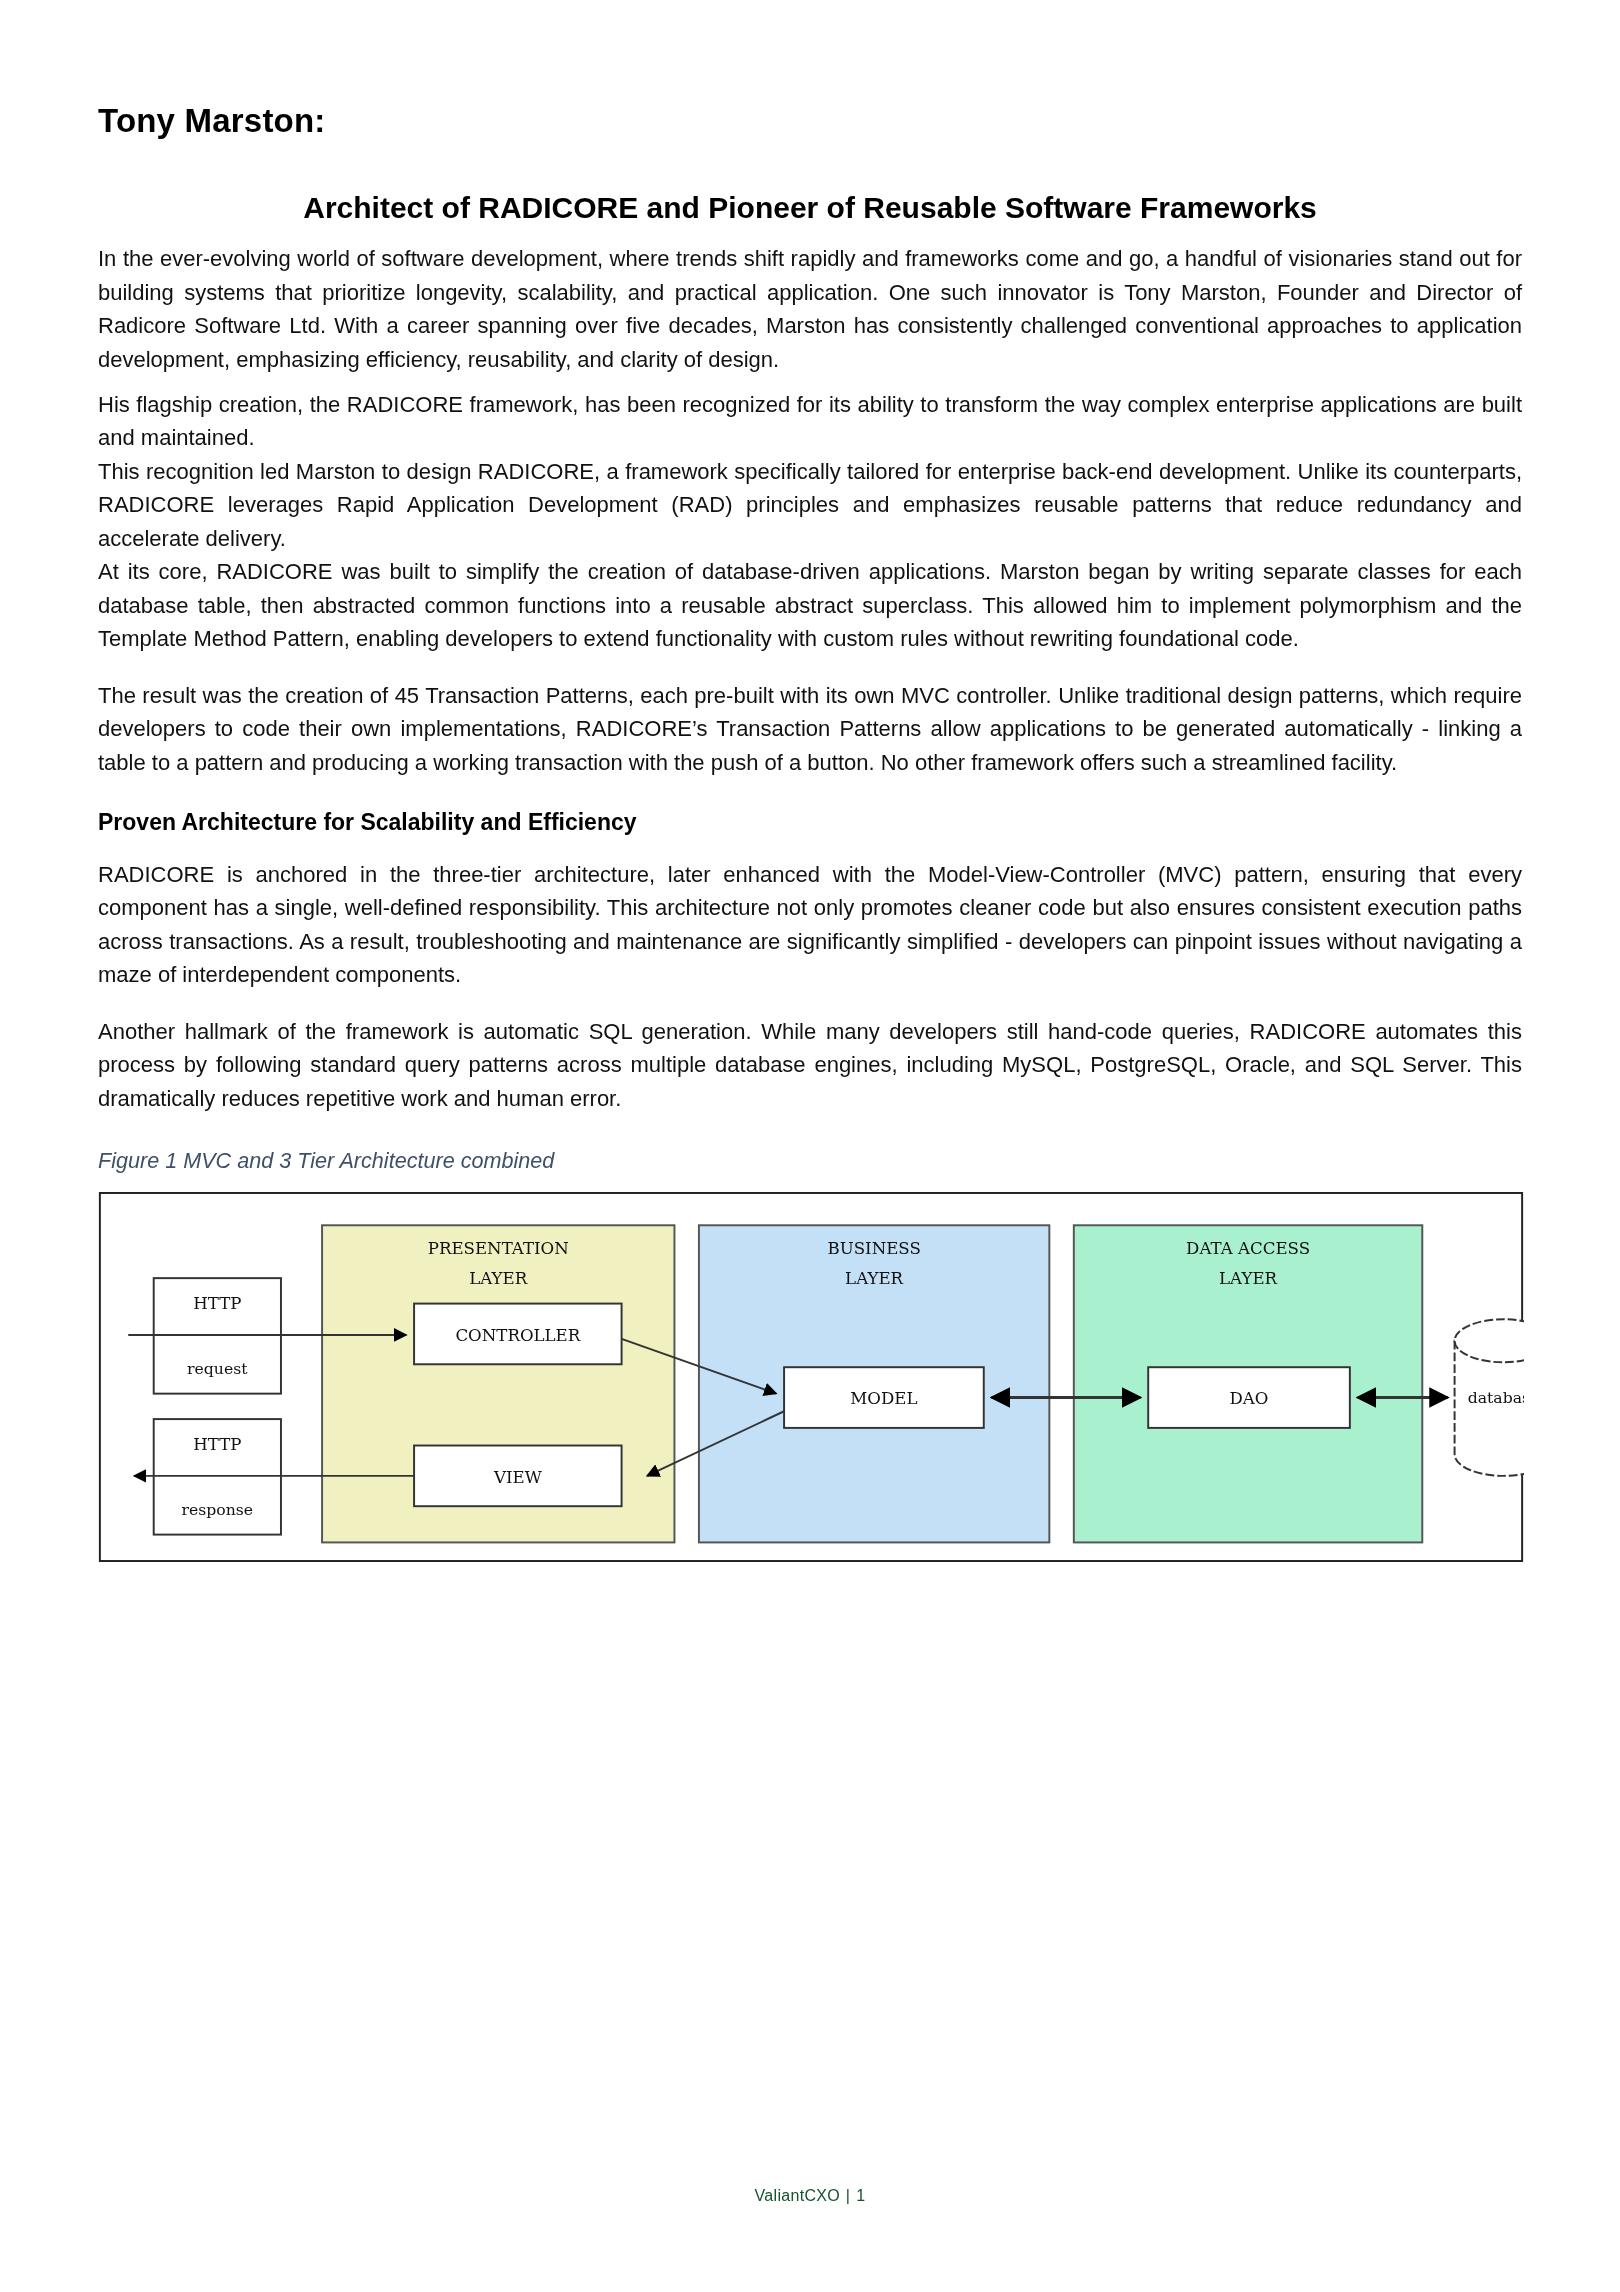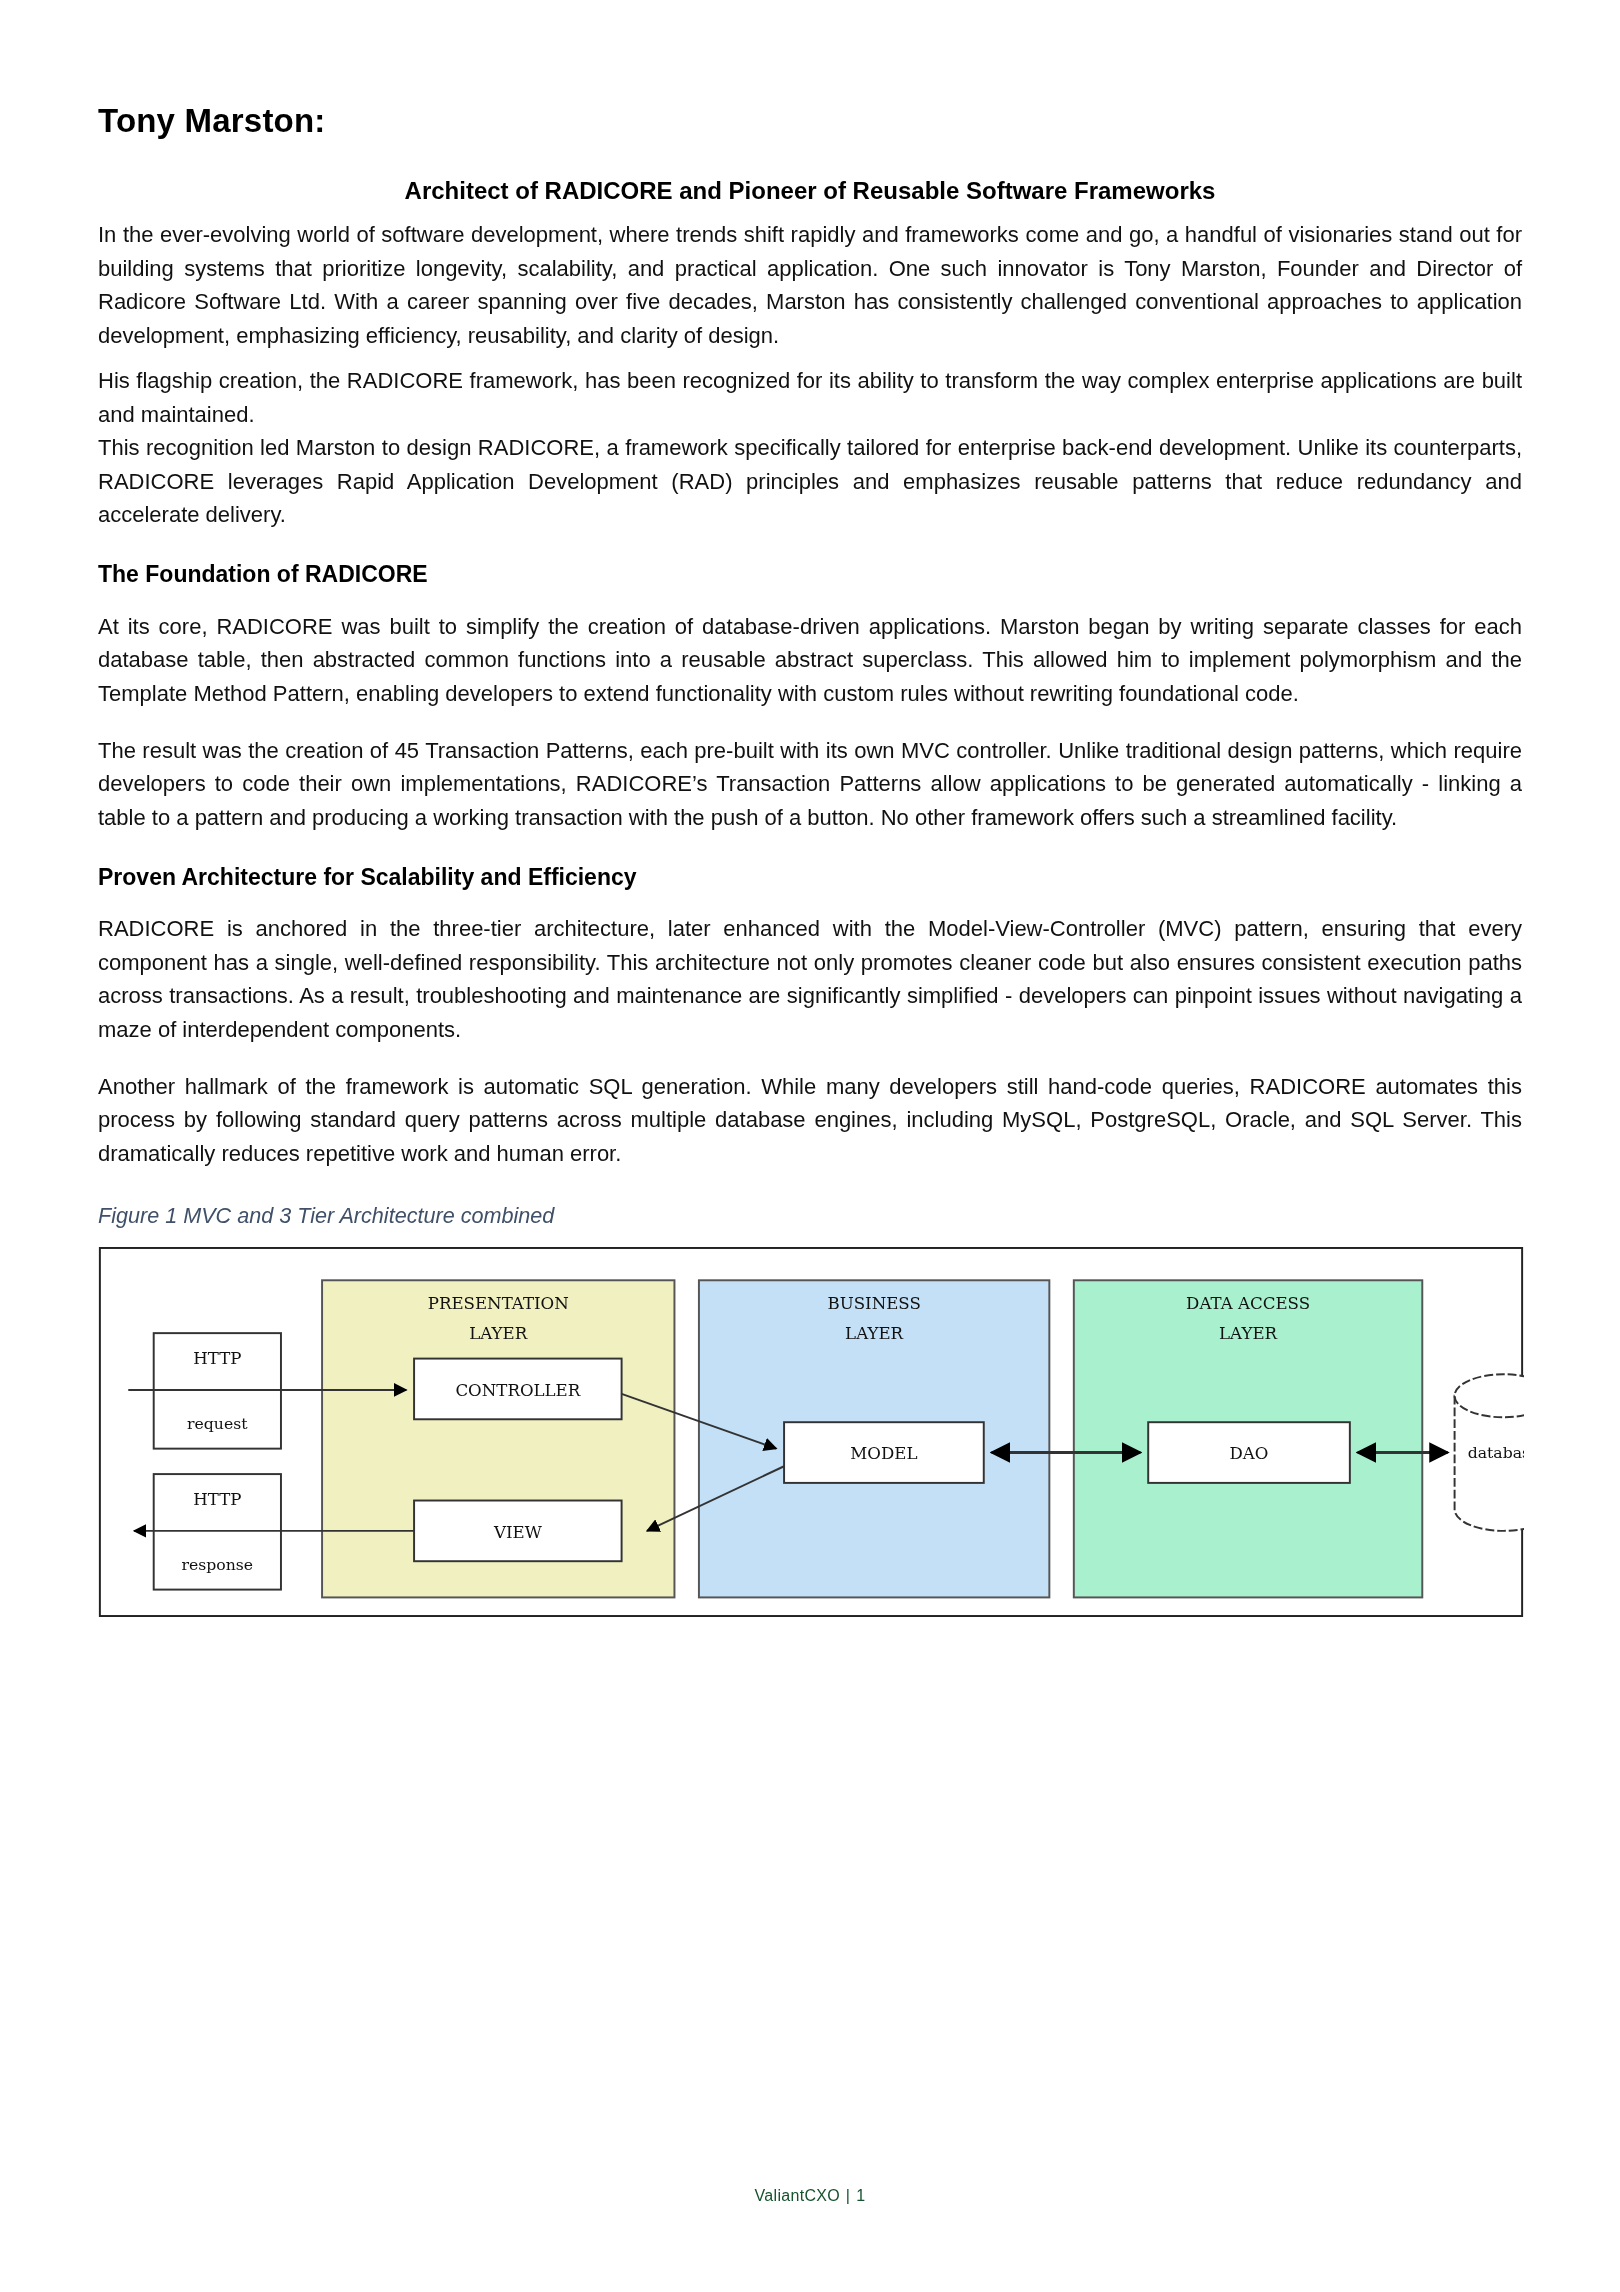--- a/index.html
+++ b/index.html
@@ -28,23 +28,23 @@
     text-align: left;
     font-size: 33px;
     font-weight: bold;
     letter-spacing: 0.2px;
     margin: 0;
     padding-top: 100px;
     line-height: 1.25;
   }
   .doc-subtitle {
     text-align: center;
-    font-size: 24px;
+    font-size: 30px;
     font-weight: bold;
-    margin: 2px;
+    margin: 15px;
     padding-top: 32px;
     line-height: 1.3;
   }
 
   
   p.body {
     font-size: 22px;
     line-height: 1.52;
     text-align: justify;
     margin: 0;
@@ -114,21 +114,20 @@
 <div class="page">
 
   <h1 class="doc-title">Tony Marston:</h1>
   <h2 class="doc-subtitle">Architect of RADICORE and Pioneer of Reusable Software Frameworks</h2>
 
   <p class="body gap-lg">In the ever-evolving world of software development, where trends shift rapidly and frameworks come and go, a handful of visionaries stand out for building systems that prioritize longevity, scalability, and practical application. One such innovator is Tony Marston, Founder and Director of Radicore Software Ltd. With a career spanning over five decades, Marston has consistently challenged conventional approaches to application development, emphasizing efficiency, reusability, and clarity of design.</p>
   <p class="body gap-lg">His flagship creation, the RADICORE framework, has been recognized for its ability to transform the way complex enterprise applications are built and maintained.</p>
 
   <p class="body">This recognition led Marston to design RADICORE, a framework specifically tailored for enterprise back-end development. Unlike its counterparts, RADICORE leverages Rapid Application Development (RAD) principles and emphasizes reusable patterns that reduce redundancy and accelerate delivery.</p>
 
-  <h2 class="section">The Foundation of RADICORE</h2>
   <p class="body">At its core, RADICORE was built to simplify the creation of database-driven applications. Marston began by writing separate classes for each database table, then abstracted common functions into a reusable abstract superclass. This allowed him to implement polymorphism and the Template Method Pattern, enabling developers to extend functionality with custom rules without rewriting foundational code.</p>
   <p class="body gap-md">The result was the creation of 45 Transaction Patterns, each pre-built with its own MVC controller. Unlike traditional design patterns, which require developers to code their own implementations, RADICORE’s Transaction Patterns allow applications to be generated automatically - linking a table to a pattern and producing a working transaction with the push of a button. No other framework offers such a streamlined facility.</p>
 
   <h2 class="section">Proven Architecture for Scalability and Efficiency</h2>
   <p class="body">RADICORE is anchored in the three-tier architecture, later enhanced with the Model-View-Controller (MVC) pattern, ensuring that every component has a single, well-defined responsibility. This architecture not only promotes cleaner code but also ensures consistent execution paths across transactions. As a result, troubleshooting and maintenance are significantly simplified - developers can pinpoint issues without navigating a maze of interdependent components.</p>
   <p class="body gap-md">Another hallmark of the framework is automatic SQL generation. While many developers still hand-code queries, RADICORE automates this process by following standard query patterns across multiple database engines, including MySQL, PostgreSQL, Oracle, and SQL Server. This dramatically reduces repetitive work and human error.</p>
 
   <p class="fig-caption">Figure 1 MVC and 3 Tier Architecture combined</p>
 
   <div class="figure-wrap">

